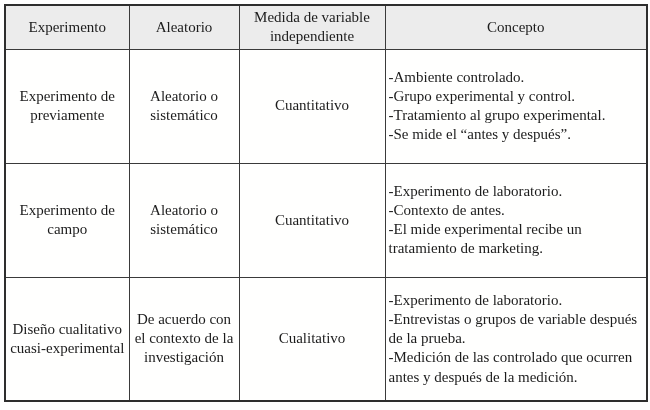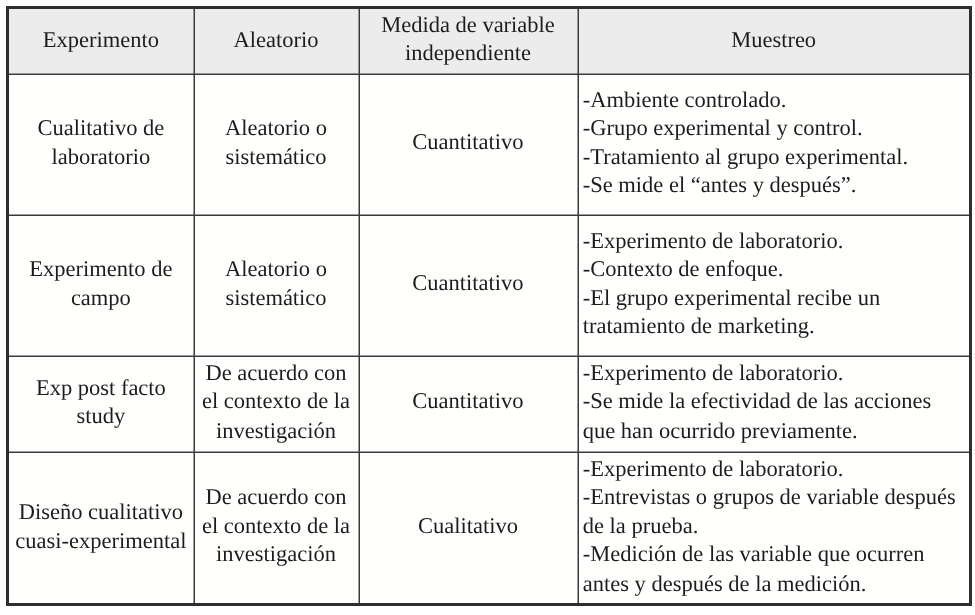--- a/index.html
+++ b/index.html
@@ -68,59 +68,50 @@
       <col class="col-experimento">
       <col class="col-muestreo">
       <col class="col-medida">
       <col class="col-concepto">
     </colgroup>
     <thead>
       <tr class="header-row">
         <th>Experimento</th>
         <th>Aleatorio</th>
         <th>Medida de variable independiente</th>
-        <th>Muestreo</th>
+        <th>Concepto</th>
       </tr>
     </thead>
     <tbody>
       <tr class="row-0">
-        <td class="center-cell">Cualitativo de laboratorio</td>
+        <td class="center-cell">Experimento de previamente</td>
         <td class="center-cell">Aleatorio o sistemático</td>
         <td class="center-cell">Cuantitativo</td>
         <td class="concept-cell">
           <span class="concept-line">-Ambiente controlado.</span>
           <span class="concept-line">-Grupo experimental y control.</span>
           <span class="concept-line">-Tratamiento al grupo experimental.</span>
           <span class="concept-line">-Se mide el “antes y después”.</span>
         </td>
       </tr>
       <tr class="row-1">
         <td class="center-cell">Experimento de campo</td>
         <td class="center-cell">Aleatorio o sistemático</td>
         <td class="center-cell">Cuantitativo</td>
         <td class="concept-cell">
           <span class="concept-line">-Experimento de laboratorio.</span>
-          <span class="concept-line">-Contexto de enfoque.</span>
-          <span class="concept-line">-El grupo experimental recibe un tratamiento de marketing.</span>
-        </td>
-      </tr>
-      <tr class="row-2">
-        <td class="center-cell">Exp post facto study</td>
-        <td class="center-cell">De acuerdo con el contexto de la investigación</td>
-        <td class="center-cell">Cuantitativo</td>
-        <td class="concept-cell">
-          <span class="concept-line">-Experimento de laboratorio.</span>
-          <span class="concept-line">-Se mide la efectividad de las acciones que han ocurrido previamente.</span>
+          <span class="concept-line">-Contexto de antes.</span>
+          <span class="concept-line">-El mide experimental recibe un tratamiento de marketing.</span>
         </td>
       </tr>
       <tr class="row-3">
         <td class="center-cell">Diseño cualitativo cuasi-experimental</td>
         <td class="center-cell">De acuerdo con el contexto de la investigación</td>
         <td class="center-cell">Cualitativo</td>
         <td class="concept-cell">
           <span class="concept-line">-Experimento de laboratorio.</span>
           <span class="concept-line">-Entrevistas o grupos de variable después de la prueba.</span>
-          <span class="concept-line">-Medición de las variable que ocurren antes y después de la medición.</span>
+          <span class="concept-line">-Medición de las controlado que ocurren antes y después de la medición.</span>
         </td>
       </tr>
     </tbody>
   </table>
 </div>
 
 </body></html>

